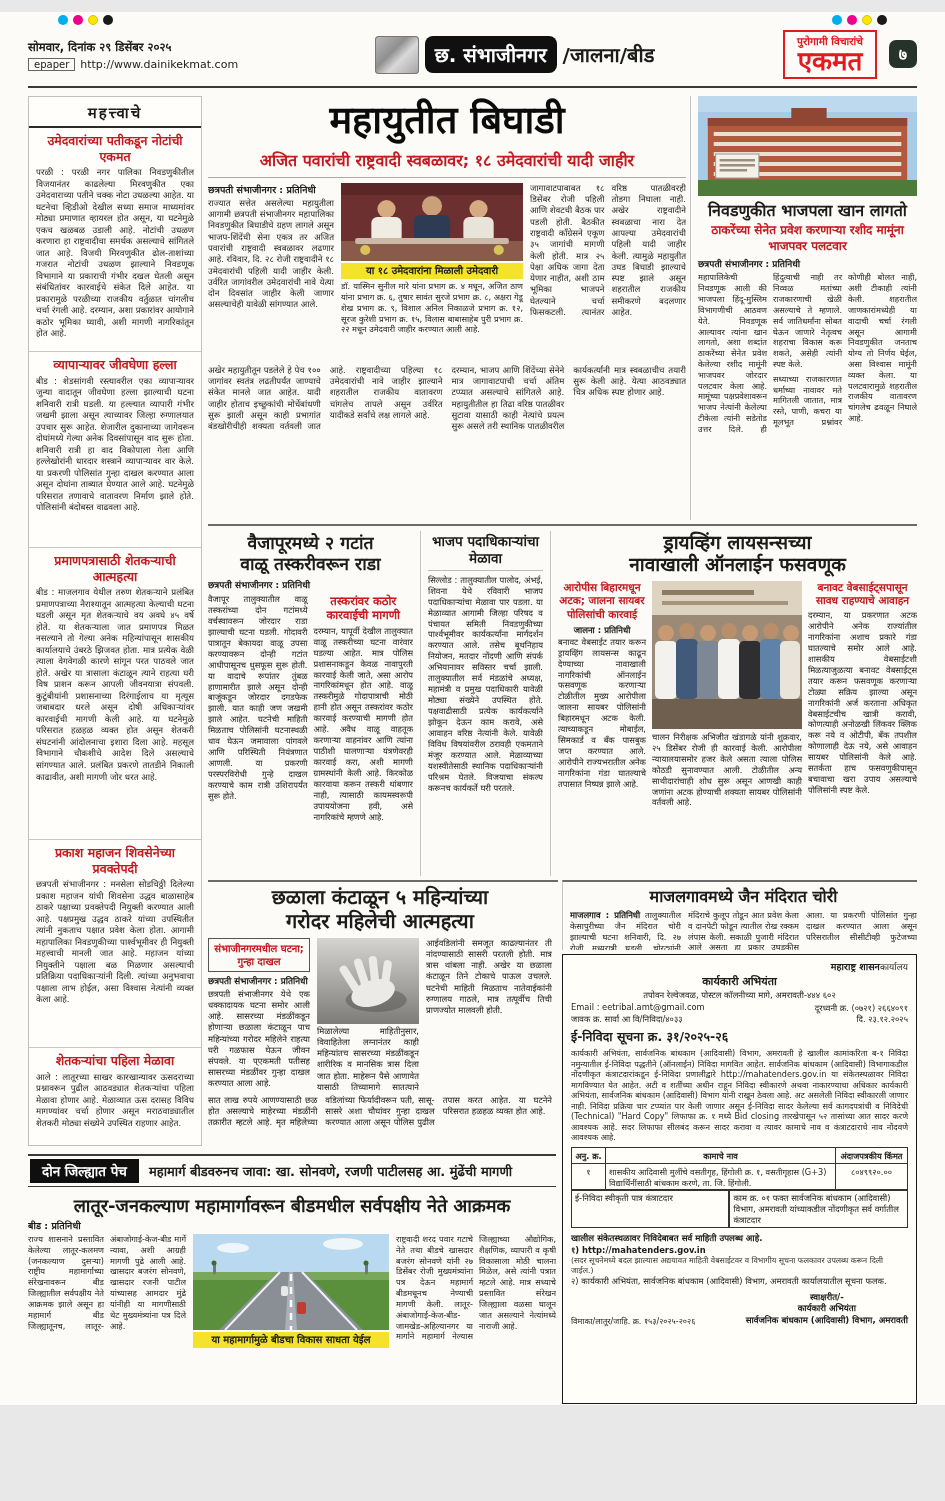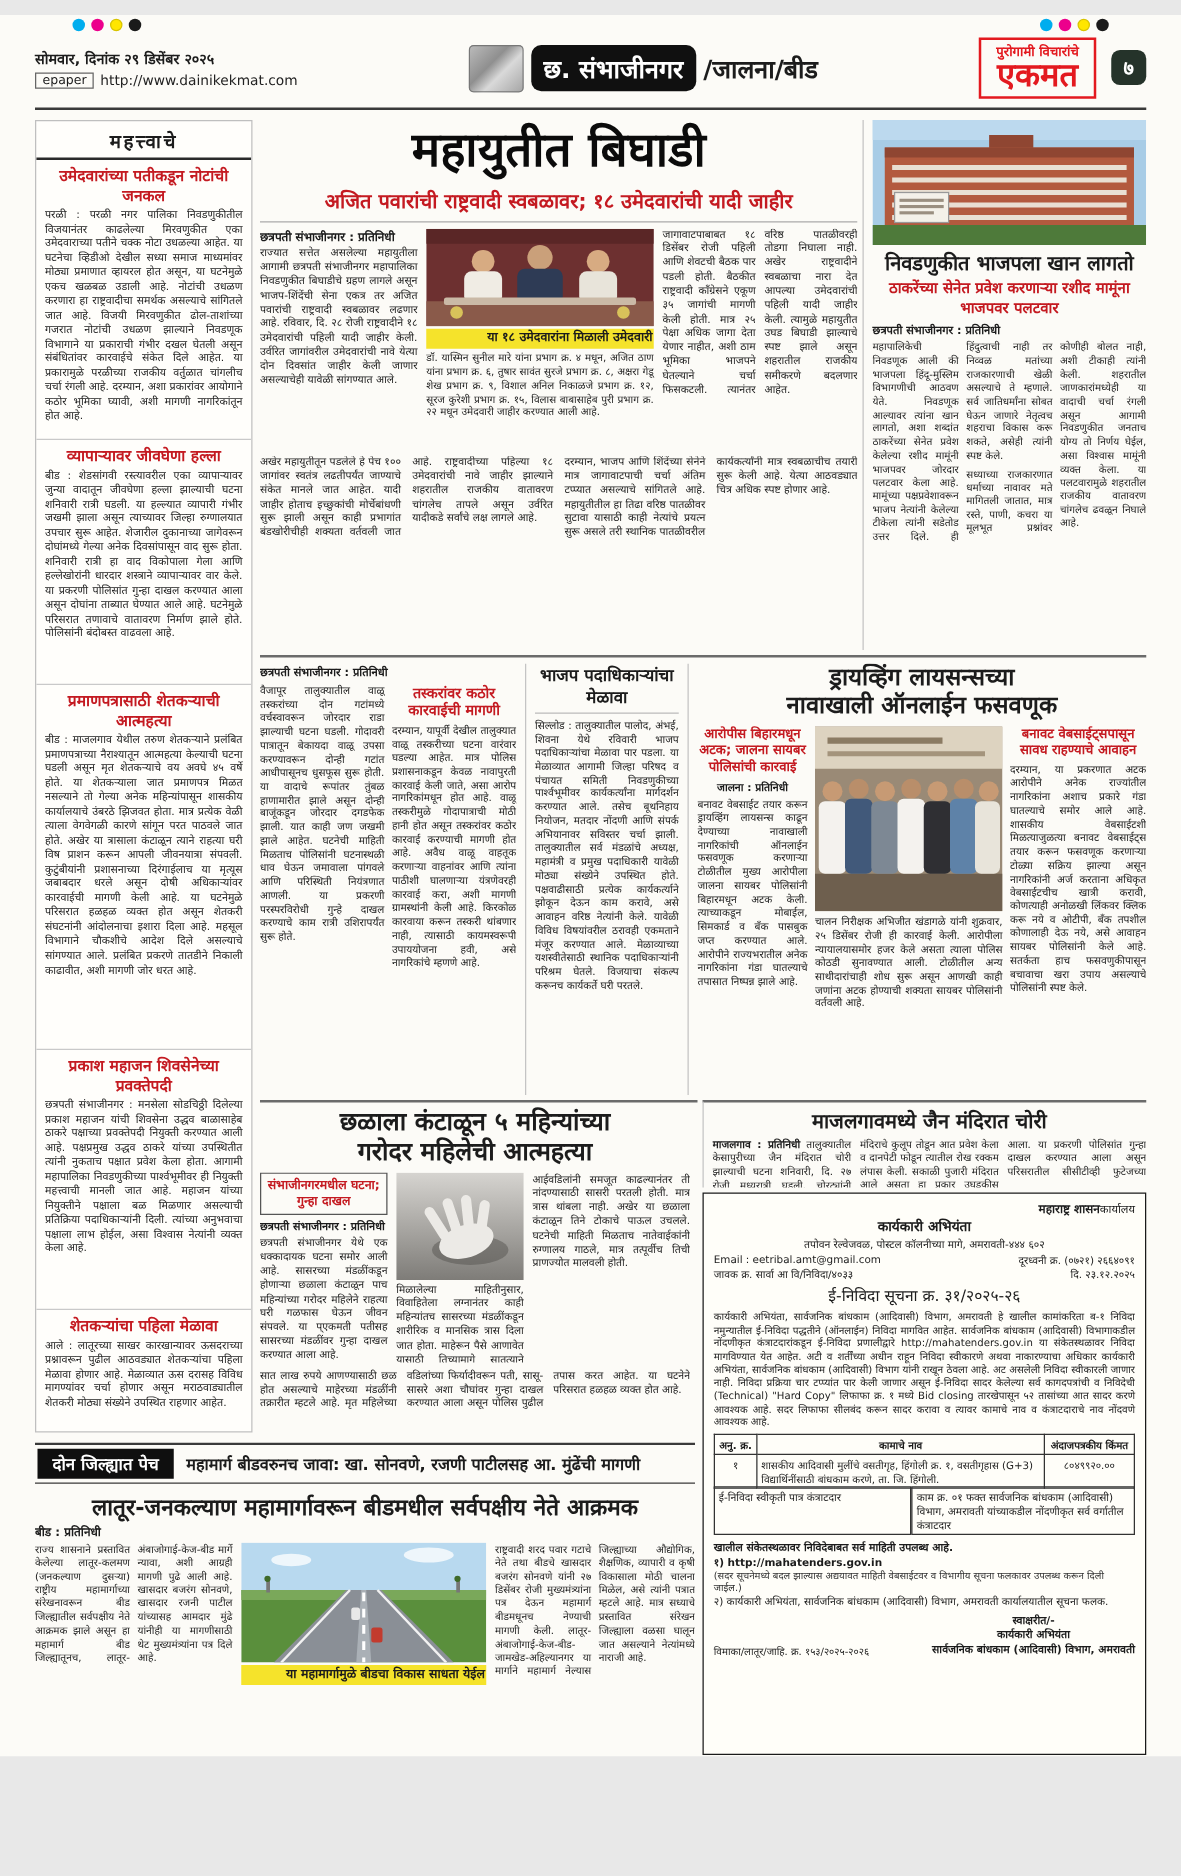--- a/index.html
+++ b/index.html
@@ -2,21 +2,21 @@
 <html><head>
 <meta charset="utf-8">
 <style>
   html,body{margin:0;padding:0;background:#e8e8e8;}
   .page{position:relative;width:945px;height:1393px;margin:12px auto;background:#fcfbf7;
         font-family:"DejaVu Sans",sans-serif;color:#1c1c1c;overflow:hidden;}
   .page *{box-sizing:border-box;}
   p{margin:0;}
   .jt{text-align:justify;}
   .byline{font-weight:800;font-size:9.5px;margin:0 0 2px;}
-  .ylw{background:#f5e32b;font-weight:800;font-size:10px;text-align:right;padding:2px 1px;line-height:1.2;margin:2px 0;}
+  .ylw{background:#f5e32b;font-weight:800;font-size:10px;text-align:center;padding:2px 1px;line-height:1.2;margin:2px 0;}
   
   .header{position:absolute;left:28px;top:16px;width:889px;height:60px;border-bottom:2px solid #3a3a3a;
           display:flex;justify-content:space-between;align-items:center;padding-bottom:5px;}
   .h-left{width:218px;}
   .h-date{font-size:11.5px;font-weight:800;}
   .ep-row{margin-top:4px;display:flex;align-items:center;gap:5px;}
   .ep-pill{border:1px solid #666;font-size:10px;padding:0 5px;}
   .h-url{font-size:11px;color:#222;}
   .h-center{display:flex;align-items:center;gap:6px;}
   .logo{width:44px;height:38px;border-radius:4px;background:
@@ -87,21 +87,21 @@
   
   .tender{position:absolute;left:562px;top:942px;width:355px;height:450px;border:1.5px solid #1a1a1a;padding:5px 8px 4px;
           font-size:8.4px;overflow:hidden;background:#fffef9;}
   .t-row1{display:flex;}
   .t-row1 .gv{flex:1;text-align:right;font-weight:700;font-size:9.5px;}
   .t-row1 .of{font-size:9px;}
   .t-org1{text-align:center;font-weight:800;font-size:11px;}
   .t-org2{text-align:center;font-weight:800;font-size:12px;}
   .t-addr{text-align:center;font-size:8.4px;margin:1px 0 2px;}
   .t-meta{display:flex;justify-content:space-between;font-size:8.3px;}
-  .t-title{text-align:center;font-weight:400;font-size:12.5px;margin:4px 0 3px;}
+  .t-title{font-weight:700;font-size:12.5px;margin:4px 0 3px;}
   .t-intro{text-align:justify;font-size:8.1px;line-height:1.3;margin-bottom:4px;}
   .t-table{width:100%;border-collapse:collapse;font-size:8.2px;}
   .t-table th,.t-table td{border:1px solid #333;padding:2px 3px;vertical-align:top;}
   .t-table th{font-weight:800;text-align:center;}
   .t-c{text-align:center;}
   .t-sched{margin-top:-1px;}
   .t-srow{display:grid;grid-template-columns:47% 1fr;}
   .t-cell{border:1px solid #333;margin-top:-1px;padding:2px 3px;}
   .t-line{display:flex;justify-content:space-between;}
   .t-note-t{font-weight:800;font-size:8.6px;margin-top:4px;}
@@ -159,21 +159,21 @@
         <div class="tagline">पुरोगामी विचारांचे</div>
         <div class="brand">एकमत</div>
       </div>
       <div class="page-no">७</div>
     </div>
   </header>
 
   <aside class="imp">
     <div class="imp-title">महत्त्वाचे</div>
     <article class="imp-item" style="height:224px">
-      <h3 class="imp-h">उमेदवारांच्या पतीकडून नोटांची जनकल</h3>
+      <h3 class="imp-h">उमेदवारांच्या पतीकडून नोटांची एकमत</h3>
       <p class="imp-b">परळी : परळी नगर पालिका निवडणुकीतील विजयानंतर काढलेल्या मिरवणुकीत एका उमेदवाराच्या पतीने चक्क नोटा उधळल्या आहेत. या घटनेचा व्हिडीओ देखील सध्या समाज माध्यमांवर मोठ्या प्रमाणात व्हायरल होत असून, या घटनेमुळे एकच खळबळ उडाली आहे. नोटांची उधळण करणारा हा राष्ट्रवादीचा समर्थक असल्याचे सांगितले जात आहे. विजयी मिरवणुकीत ढोल-ताशांच्या गजरात नोटांची उधळण झाल्याने निवडणूक विभागाने या प्रकाराची गंभीर दखल घेतली असून संबंधितांवर कारवाईचे संकेत दिले आहेत. या प्रकारामुळे परळीच्या राजकीय वर्तुळात चांगलीच चर्चा रंगली आहे. दरम्यान, अशा प्रकारांवर आयोगाने कठोर भूमिका घ्यावी, अशी मागणी नागरिकांतून होत आहे.</p>
     </article>
     <article class="imp-item" style="height:196px">
       <h3 class="imp-h">व्यापाऱ्यावर जीवघेणा हल्ला</h3>
       <p class="imp-b">बीड : शेडसांगवी रस्त्यावरील एका व्यापाऱ्यावर जुन्या वादातून जीवघेणा हल्ला झाल्याची घटना शनिवारी रात्री घडली. या हल्ल्यात व्यापारी गंभीर जखमी झाला असून त्याच्यावर जिल्हा रुग्णालयात उपचार सुरू आहेत. शेजारील दुकानाच्या जागेवरून दोघांमध्ये गेल्या अनेक दिवसांपासून वाद सुरू होता. शनिवारी रात्री हा वाद विकोपाला गेला आणि हल्लेखोरांनी धारदार शस्त्राने व्यापाऱ्यावर वार केले. या प्रकरणी पोलिसांत गुन्हा दाखल करण्यात आला असून दोघांना ताब्यात घेण्यात आले आहे. घटनेमुळे परिसरात तणावाचे वातावरण निर्माण झाले होते. पोलिसांनी बंदोबस्त वाढवला आहे.</p>
     </article>
     <article class="imp-item" style="height:292px">
       <h3 class="imp-h">प्रमाणपत्रासाठी शेतकऱ्याची आत्महत्या</h3>
       <p class="imp-b">बीड : माजलगाव येथील तरुण शेतकऱ्याने प्रलंबित प्रमाणपत्राच्या नैराश्यातून आत्महत्या केल्याची घटना घडली असून मृत शेतकऱ्याचे वय अवघे ४५ वर्षे होते. या शेतकऱ्याला जात प्रमाणपत्र मिळत नसल्याने तो गेल्या अनेक महिन्यांपासून शासकीय कार्यालयाचे उंबरठे झिजवत होता. मात्र प्रत्येक वेळी त्याला वेगवेगळी कारणे सांगून परत पाठवले जात होते. अखेर या त्रासाला कंटाळून त्याने राहत्या घरी विष प्राशन करून आपली जीवनयात्रा संपवली. कुटुंबीयांनी प्रशासनाच्या दिरंगाईलाच या मृत्यूस जबाबदार धरले असून दोषी अधिकाऱ्यांवर कारवाईची मागणी केली आहे. या घटनेमुळे परिसरात हळहळ व्यक्त होत असून शेतकरी संघटनांनी आंदोलनाचा इशारा दिला आहे. महसूल विभागाने चौकशीचे आदेश दिले असल्याचे सांगण्यात आले. प्रलंबित प्रकरणे तातडीने निकाली काढावीत, अशी मागणी जोर धरत आहे.</p>
     </article>
@@ -247,20 +247,24 @@
     <div class="khan-sub">ठाकरेंच्या सेनेत प्रवेश करणाऱ्या रशीद मामूंना भाजपवर पलटवार</div>
     <div class="byline" style="font-size:9px">छत्रपती संभाजीनगर : प्रतिनिधी</div>
     <div class="cols3 jt">
       <p>महापालिकेची निवडणूक आली की भाजपला हिंदू-मुस्लिम विभागणीची आठवण येते. निवडणूक आल्यावर त्यांना खान लागतो, अशा शब्दांत ठाकरेंच्या सेनेत प्रवेश केलेल्या रशीद मामूंनी भाजपवर जोरदार पलटवार केला आहे. मामूंच्या पक्षप्रवेशावरून भाजप नेत्यांनी केलेल्या टीकेला त्यांनी सडेतोड उत्तर दिले. ही हिंदुत्वाची नाही तर निव्वळ मतांच्या राजकारणाची खेळी असल्याचे ते म्हणाले. सर्व जातिधर्मांना सोबत घेऊन जाणारे नेतृत्वच शहराचा विकास करू शकते, असेही त्यांनी स्पष्ट केले.</p>
       <p>सध्याच्या राजकारणात धर्माच्या नावावर मते मागितली जातात, मात्र रस्ते, पाणी, कचरा या मूलभूत प्रश्नांवर कोणीही बोलत नाही, अशी टीकाही त्यांनी केली. शहरातील जाणकारांमध्येही या वादाची चर्चा रंगली असून आगामी निवडणुकीत जनताच योग्य तो निर्णय घेईल, असा विश्वास मामूंनी व्यक्त केला. या पलटवारामुळे शहरातील राजकीय वातावरण चांगलेच ढवळून निघाले आहे.</p>
     </div>
   </section>
 
   <section class="band1">
     <div class="vaij">
+      <h2 class="vaij-h" style="margin:2px 0 3px">
+        <div>वैजापूरमध्ये २ गटांत</div>
+        <div>वाळू तस्करीवरून राडा</div>
+      </h2>
       <div class="byline" style="font-size:9px">छत्रपती संभाजीनगर : प्रतिनिधी</div>
       <div class="vaij-grid">
         <p class="jt">वैजापूर तालुक्यातील वाळू तस्करांच्या दोन गटांमध्ये वर्चस्वावरून जोरदार राडा झाल्याची घटना घडली. गोदावरी पात्रातून बेकायदा वाळू उपसा करण्यावरून दोन्ही गटांत आधीपासूनच धुसफूस सुरू होती. या वादाचे रूपांतर तुंबळ हाणामारीत झाले असून दोन्ही बाजूंकडून जोरदार दगडफेक झाली. यात काही जण जखमी झाले आहेत. घटनेची माहिती मिळताच पोलिसांनी घटनास्थळी धाव घेऊन जमावाला पांगवले आणि परिस्थिती नियंत्रणात आणली. या प्रकरणी परस्परविरोधी गुन्हे दाखल करण्याचे काम रात्री उशिरापर्यंत सुरू होते.</p>
         <div>
           <h3 class="sub-red">तस्करांवर कठोर कारवाईची मागणी</h3>
           <p class="jt">दरम्यान, यापूर्वी देखील तालुक्यात वाळू तस्करीच्या घटना वारंवार घडल्या आहेत. मात्र पोलिस प्रशासनाकडून केवळ नावापुरती कारवाई केली जाते, असा आरोप नागरिकांमधून होत आहे. वाळू तस्करीमुळे गोदापात्राची मोठी हानी होत असून तस्करांवर कठोर कारवाई करण्याची मागणी होत आहे. अवैध वाळू वाहतूक करणाऱ्या वाहनांवर आणि त्यांना पाठीशी घालणाऱ्या यंत्रणेवरही कारवाई करा, अशी मागणी ग्रामस्थांनी केली आहे. किरकोळ कारवाया करून तस्करी थांबणार नाही, त्यासाठी कायमस्वरूपी उपाययोजना हवी, असे नागरिकांचे म्हणणे आहे.</p>
         </div>
       </div>
     </div>
     <div class="mel">

